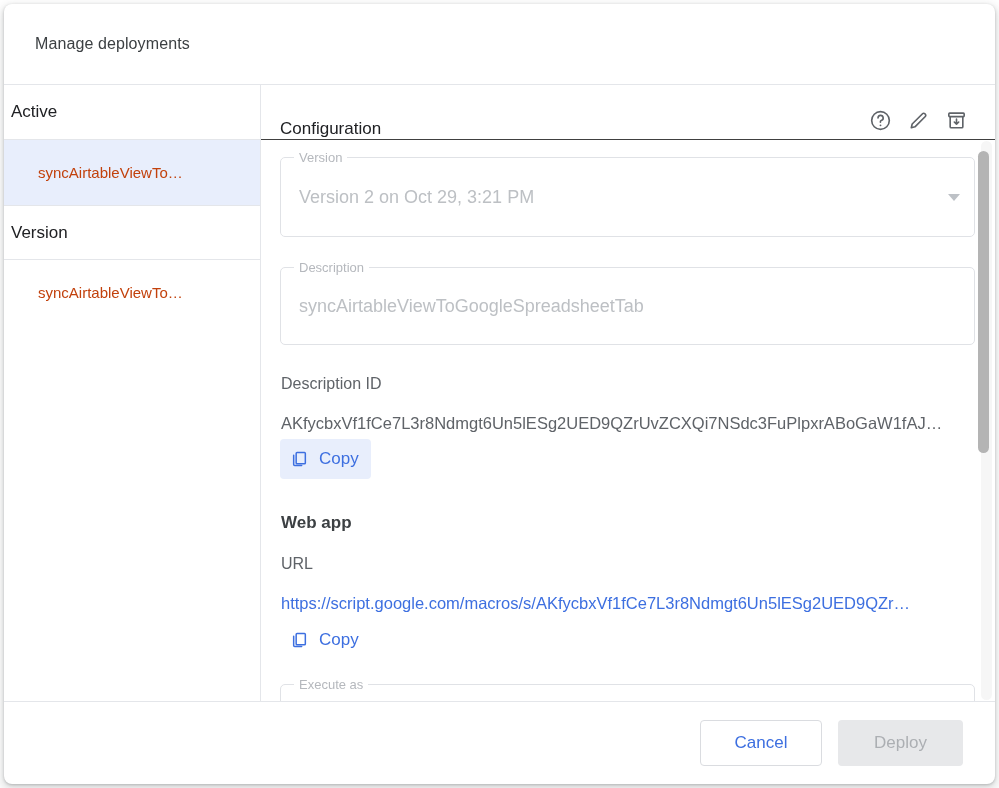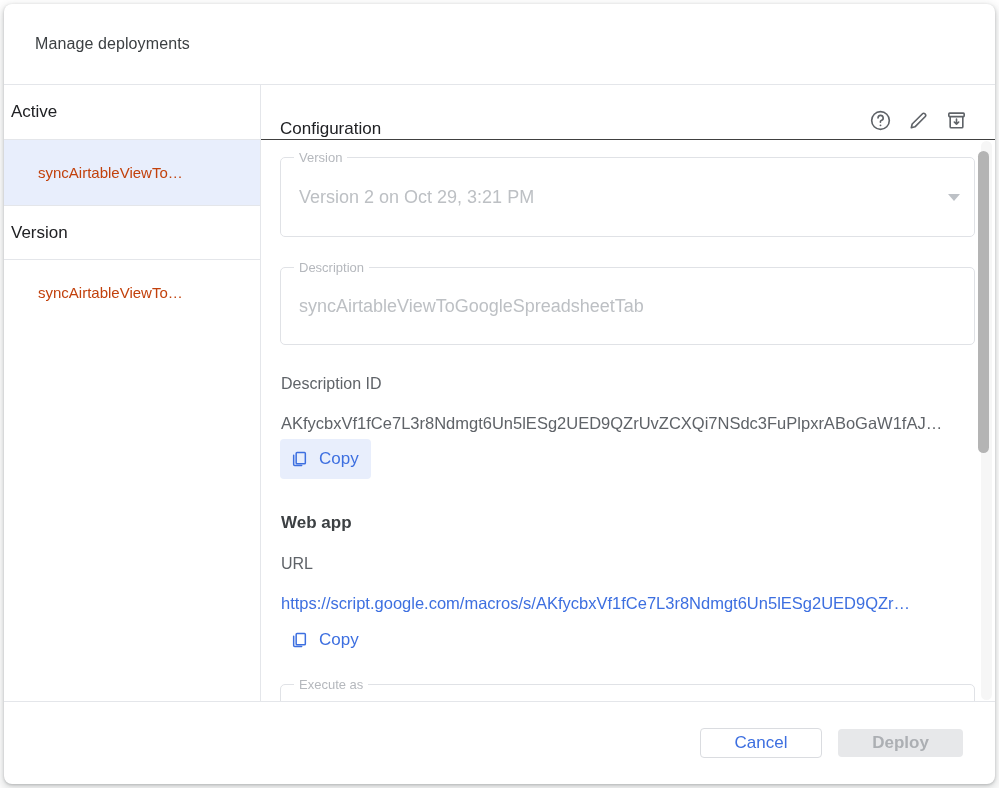--- a/index.html
+++ b/index.html
@@ -265,33 +265,32 @@
     font-size: 17px;
     border-radius: 4px;
     cursor: pointer;
     display: flex;
     align-items: center;
     justify-content: center;
     box-sizing: border-box;
   }
   .btn-cancel {
     width: 122px;
-    height: 30px;
+    height: 46px;
     border: 1px solid #dadce0;
     background: #fff;
     color: #3d6fe0;
   }
   .btn-deploy {
     width: 125px;
-    height: 28px;
+    height: 46px;
     border: none;
     background: #e7e8ea;
     color: #acafb3;
     cursor: default;
-    font-weight: bold;
   }
 </style>
 </head>
 <body>
 
 <div class="dialog">
 
   <div class="dialog-title">Manage deployments</div>
 
   <div class="dialog-body">

